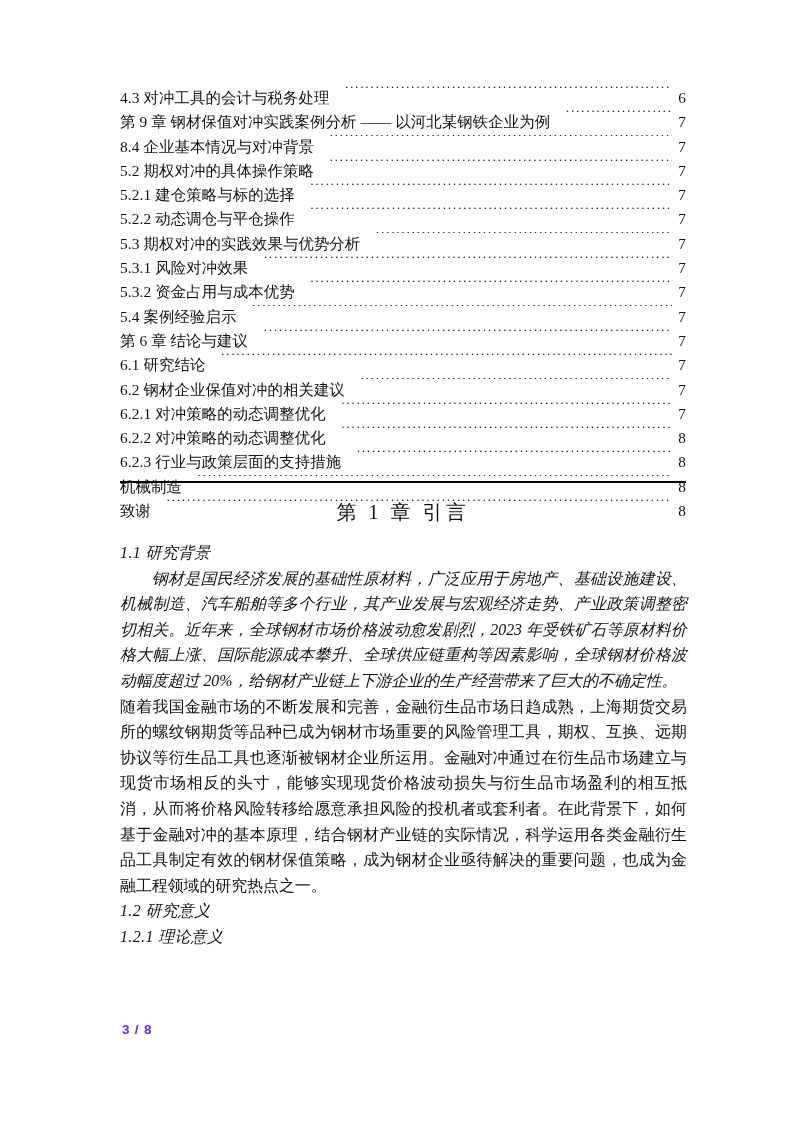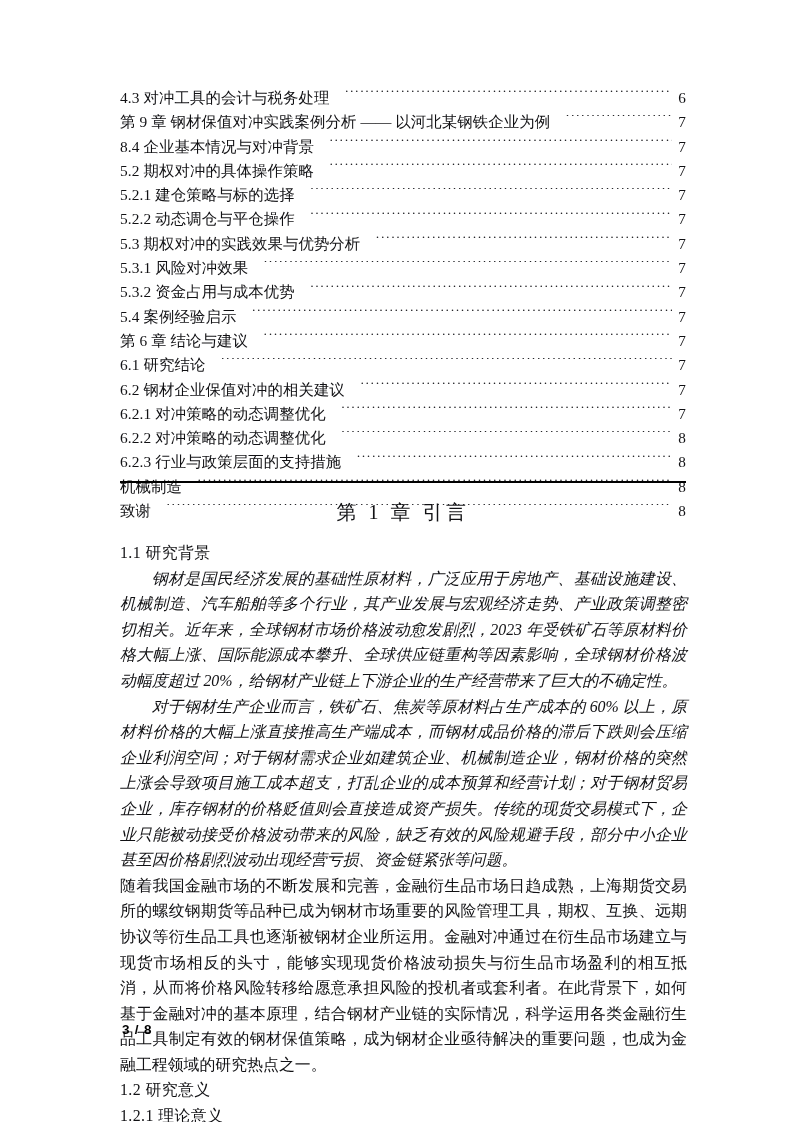--- a/index.html
+++ b/index.html
@@ -20,21 +20,21 @@
 
   
   .toc {
     position: absolute;
     left: 120px;
     top: 86px;
     width: 566px;
   }
   .toc-row {
     display: flex;
-    align-items: center;
+    align-items: flex-start;
     width: 100%;
     font-size: 15.4px;
     line-height: 24.3px;
     white-space: nowrap;
     letter-spacing: 0.1px;
   }
   .toc-row .toc-label {
     flex: 0 0 auto;
     padding-right: 7px;
   }
@@ -97,39 +97,40 @@
     text-justify: inter-ideograph;
   }
   .body-block p {
     margin: 0;
   }
   .sec-head {
     margin: 0;
     font-size: 15.9px;
     line-height: 25.6px;
     letter-spacing: 0.4px;
+    font-style: italic;
   }
   .para-indent {
     text-indent: 2em;
     font-style: italic;
   }
   .para-flush {
     text-indent: 0;
   }
 
   
   .footer {
     position: absolute;
     left: 122px;
     top: 1022px;
     font-family: "Liberation Sans", sans-serif;
     font-size: 13.5px;
     font-weight: bold;
     letter-spacing: 0.8px;
-    color: #000000;
+    color: #6d28d9;
   }
 </style>
 </head>
 <body>
 
 <div class="page">
 
   <div class="toc">
 
     <div class="toc-row gap-wide">
@@ -242,21 +243,20 @@
 
   </div>
 
   <div class="divider"></div>
 
   <div class="chapter-heading">第 1 章 引言</div>
 
   <div class="body-block">
     <p class="sec-head">1.1 研究背景</p>
     <p class="para-indent">钢材是国民经济发展的基础性原材料，广泛应用于房地产、基础设施建设、机械制造、汽车船舶等多个行业，其产业发展与宏观经济走势、产业政策调整密切相关。近年来，全球钢材市场价格波动愈发剧烈，2023 年受铁矿石等原材料价格大幅上涨、国际能源成本攀升、全球供应链重构等因素影响，全球钢材价格波动幅度超过 20%，给钢材产业链上下游企业的生产经营带来了巨大的不确定性。</p>
-    <p class="para-indent">对于钢材生产企业而言，铁矿石、焦炭等原材料占生产成本的 60% 以上，原材料价格的大幅上涨直接推高生产端成本，而钢材成品价格的滞后下跌则会压缩企业利润空间；对于钢材需求企业如建筑企业、机械制造企业，钢材价格的突然上涨会导致项目施工成本超支，打乱企业的成本预算和经营计划；对于钢材贸易企业，库存钢材的价格贬值则会直接造成资产损失。传统的现货交易模式下，企业只能被动接受价格波动带来的风险，缺乏有效的风险规避手段，部分中小企业甚至因价格剧烈波动出现经营亏损、资金链紧张等问题。</p>
     <p class="para-flush">随着我国金融市场的不断发展和完善，金融衍生品市场日趋成熟，上海期货交易所的螺纹钢期货等品种已成为钢材市场重要的风险管理工具，期权、互换、远期协议等衍生品工具也逐渐被钢材企业所运用。金融对冲通过在衍生品市场建立与现货市场相反的头寸，能够实现现货价格波动损失与衍生品市场盈利的相互抵消，从而将价格风险转移给愿意承担风险的投机者或套利者。在此背景下，如何基于金融对冲的基本原理，结合钢材产业链的实际情况，科学运用各类金融衍生品工具制定有效的钢材保值策略，成为钢材企业亟待解决的重要问题，也成为金融工程领域的研究热点之一。</p>
     <p class="sec-head">1.2 研究意义</p>
     <p class="sec-head">1.2.1 理论意义</p>
   </div>
 
   <div class="footer">3 / 8</div>
 
 </div>
 
 </body></html>

